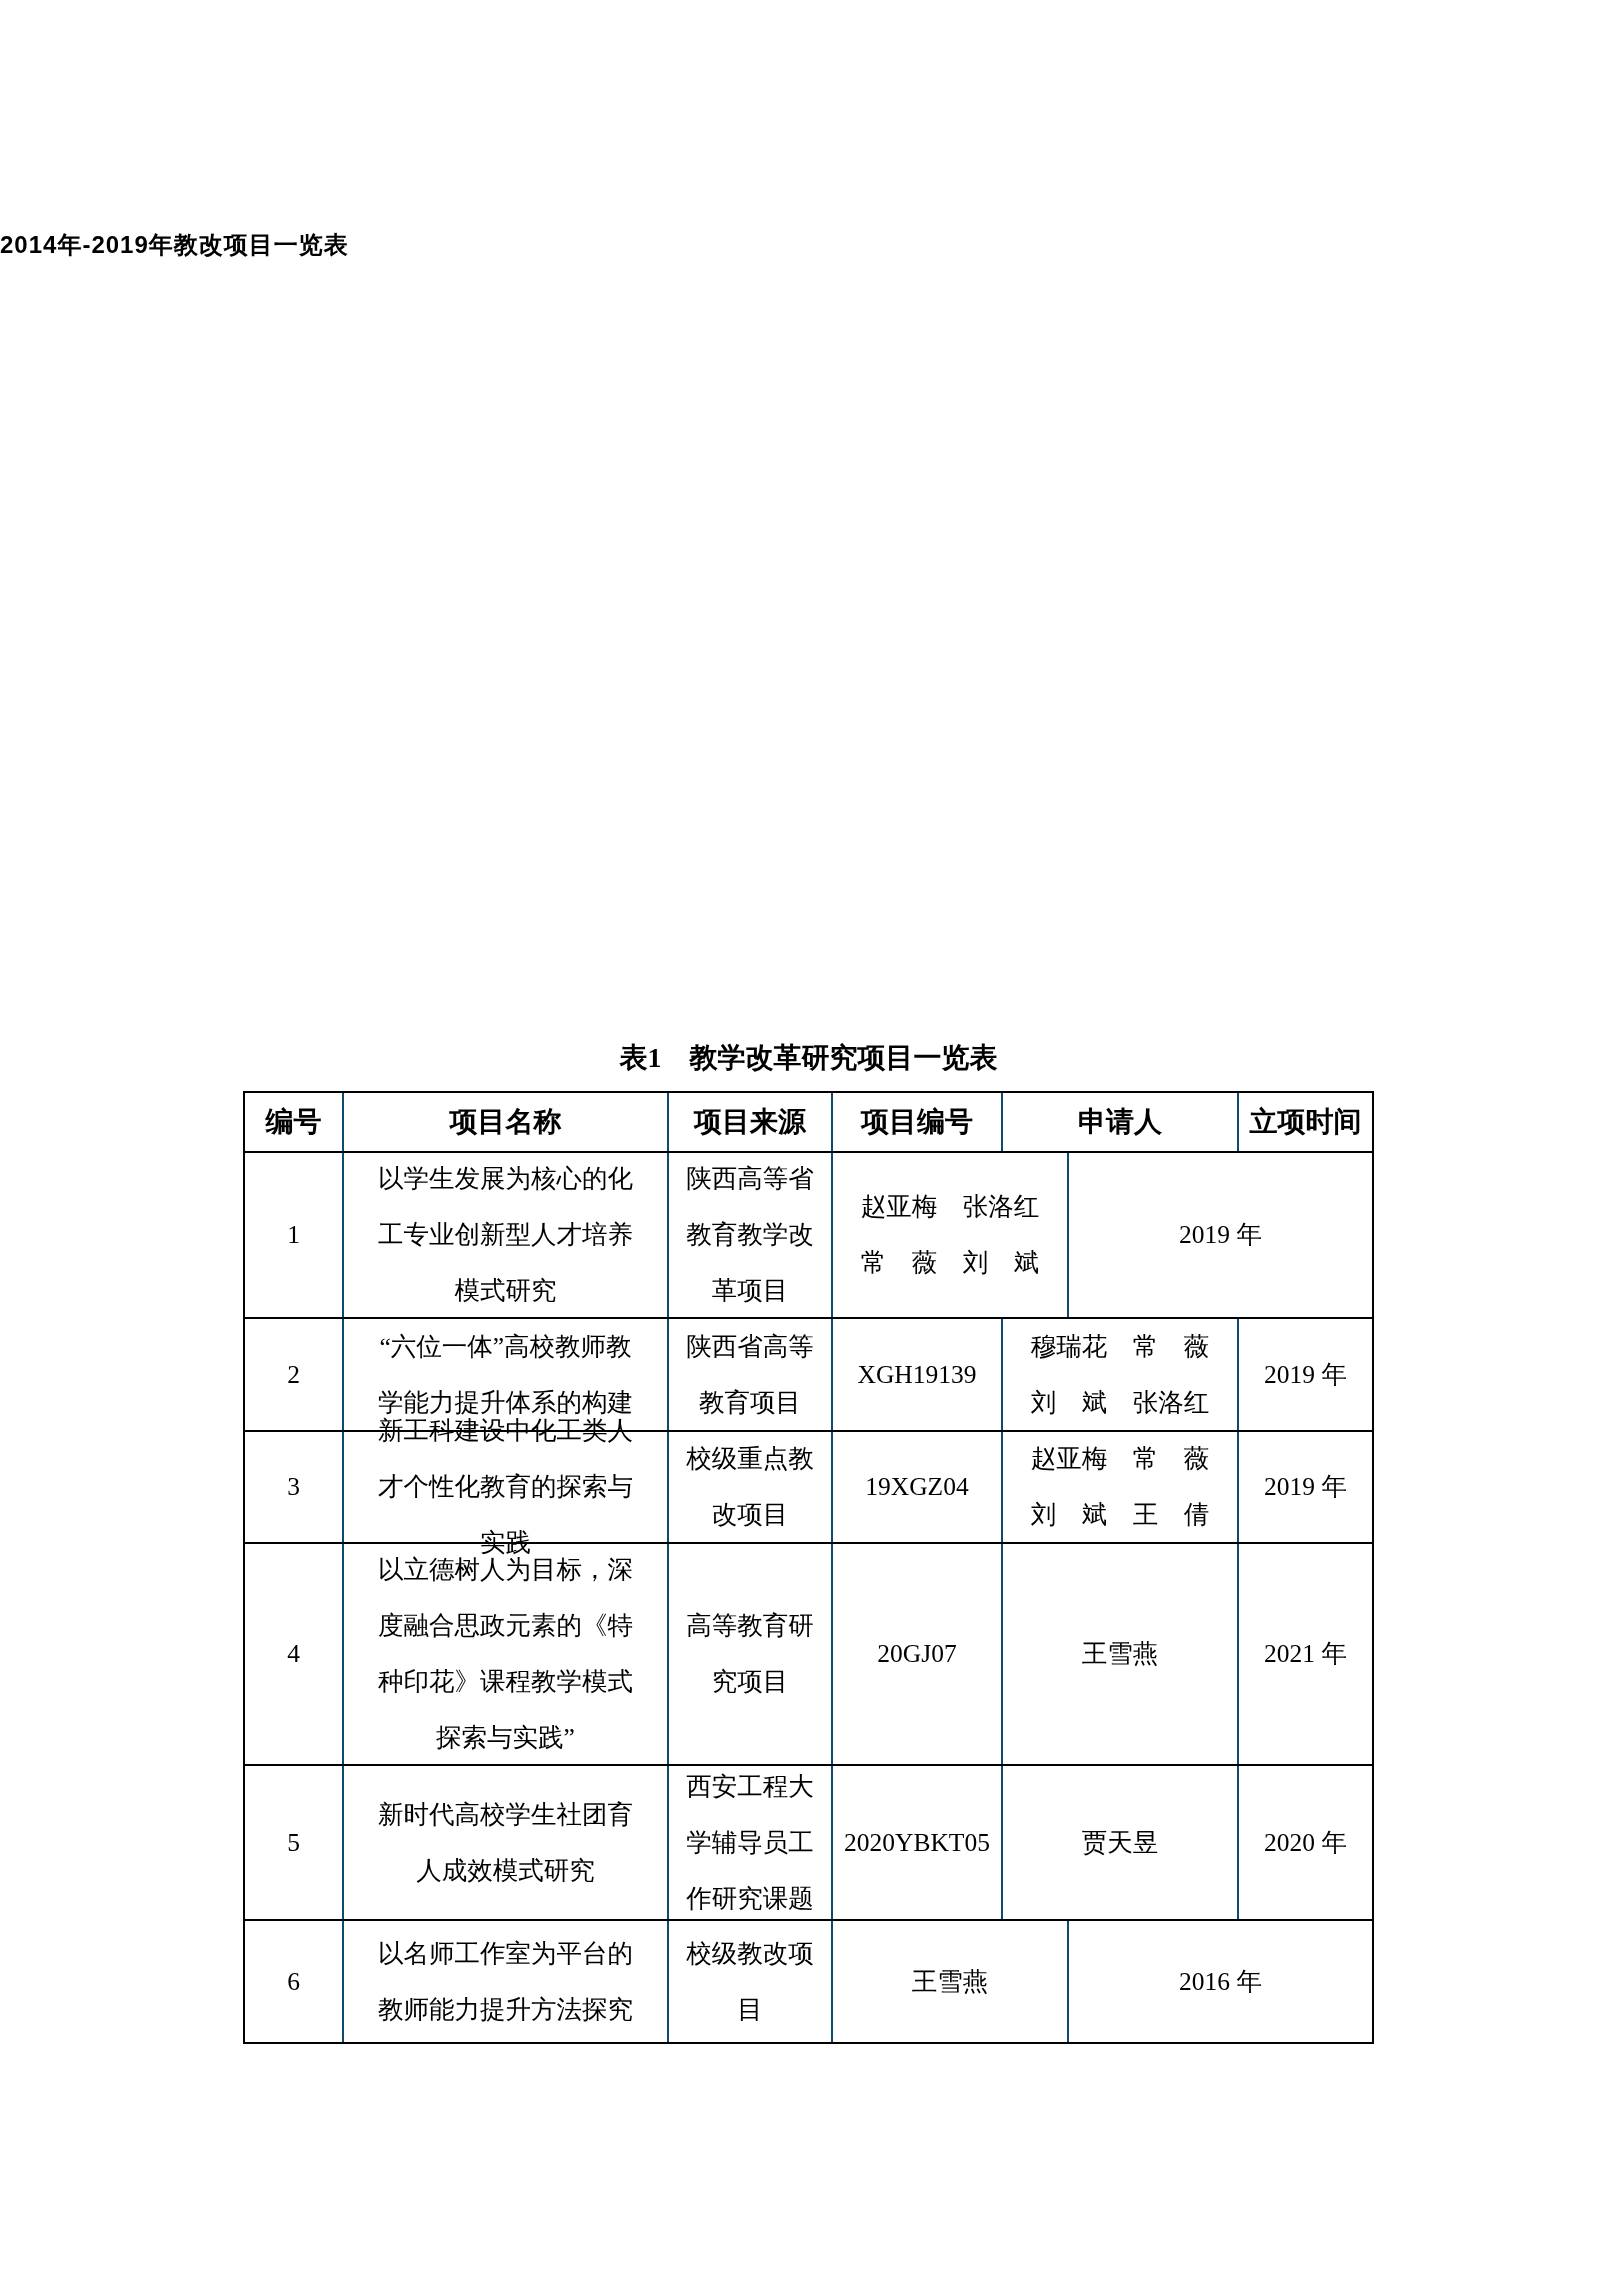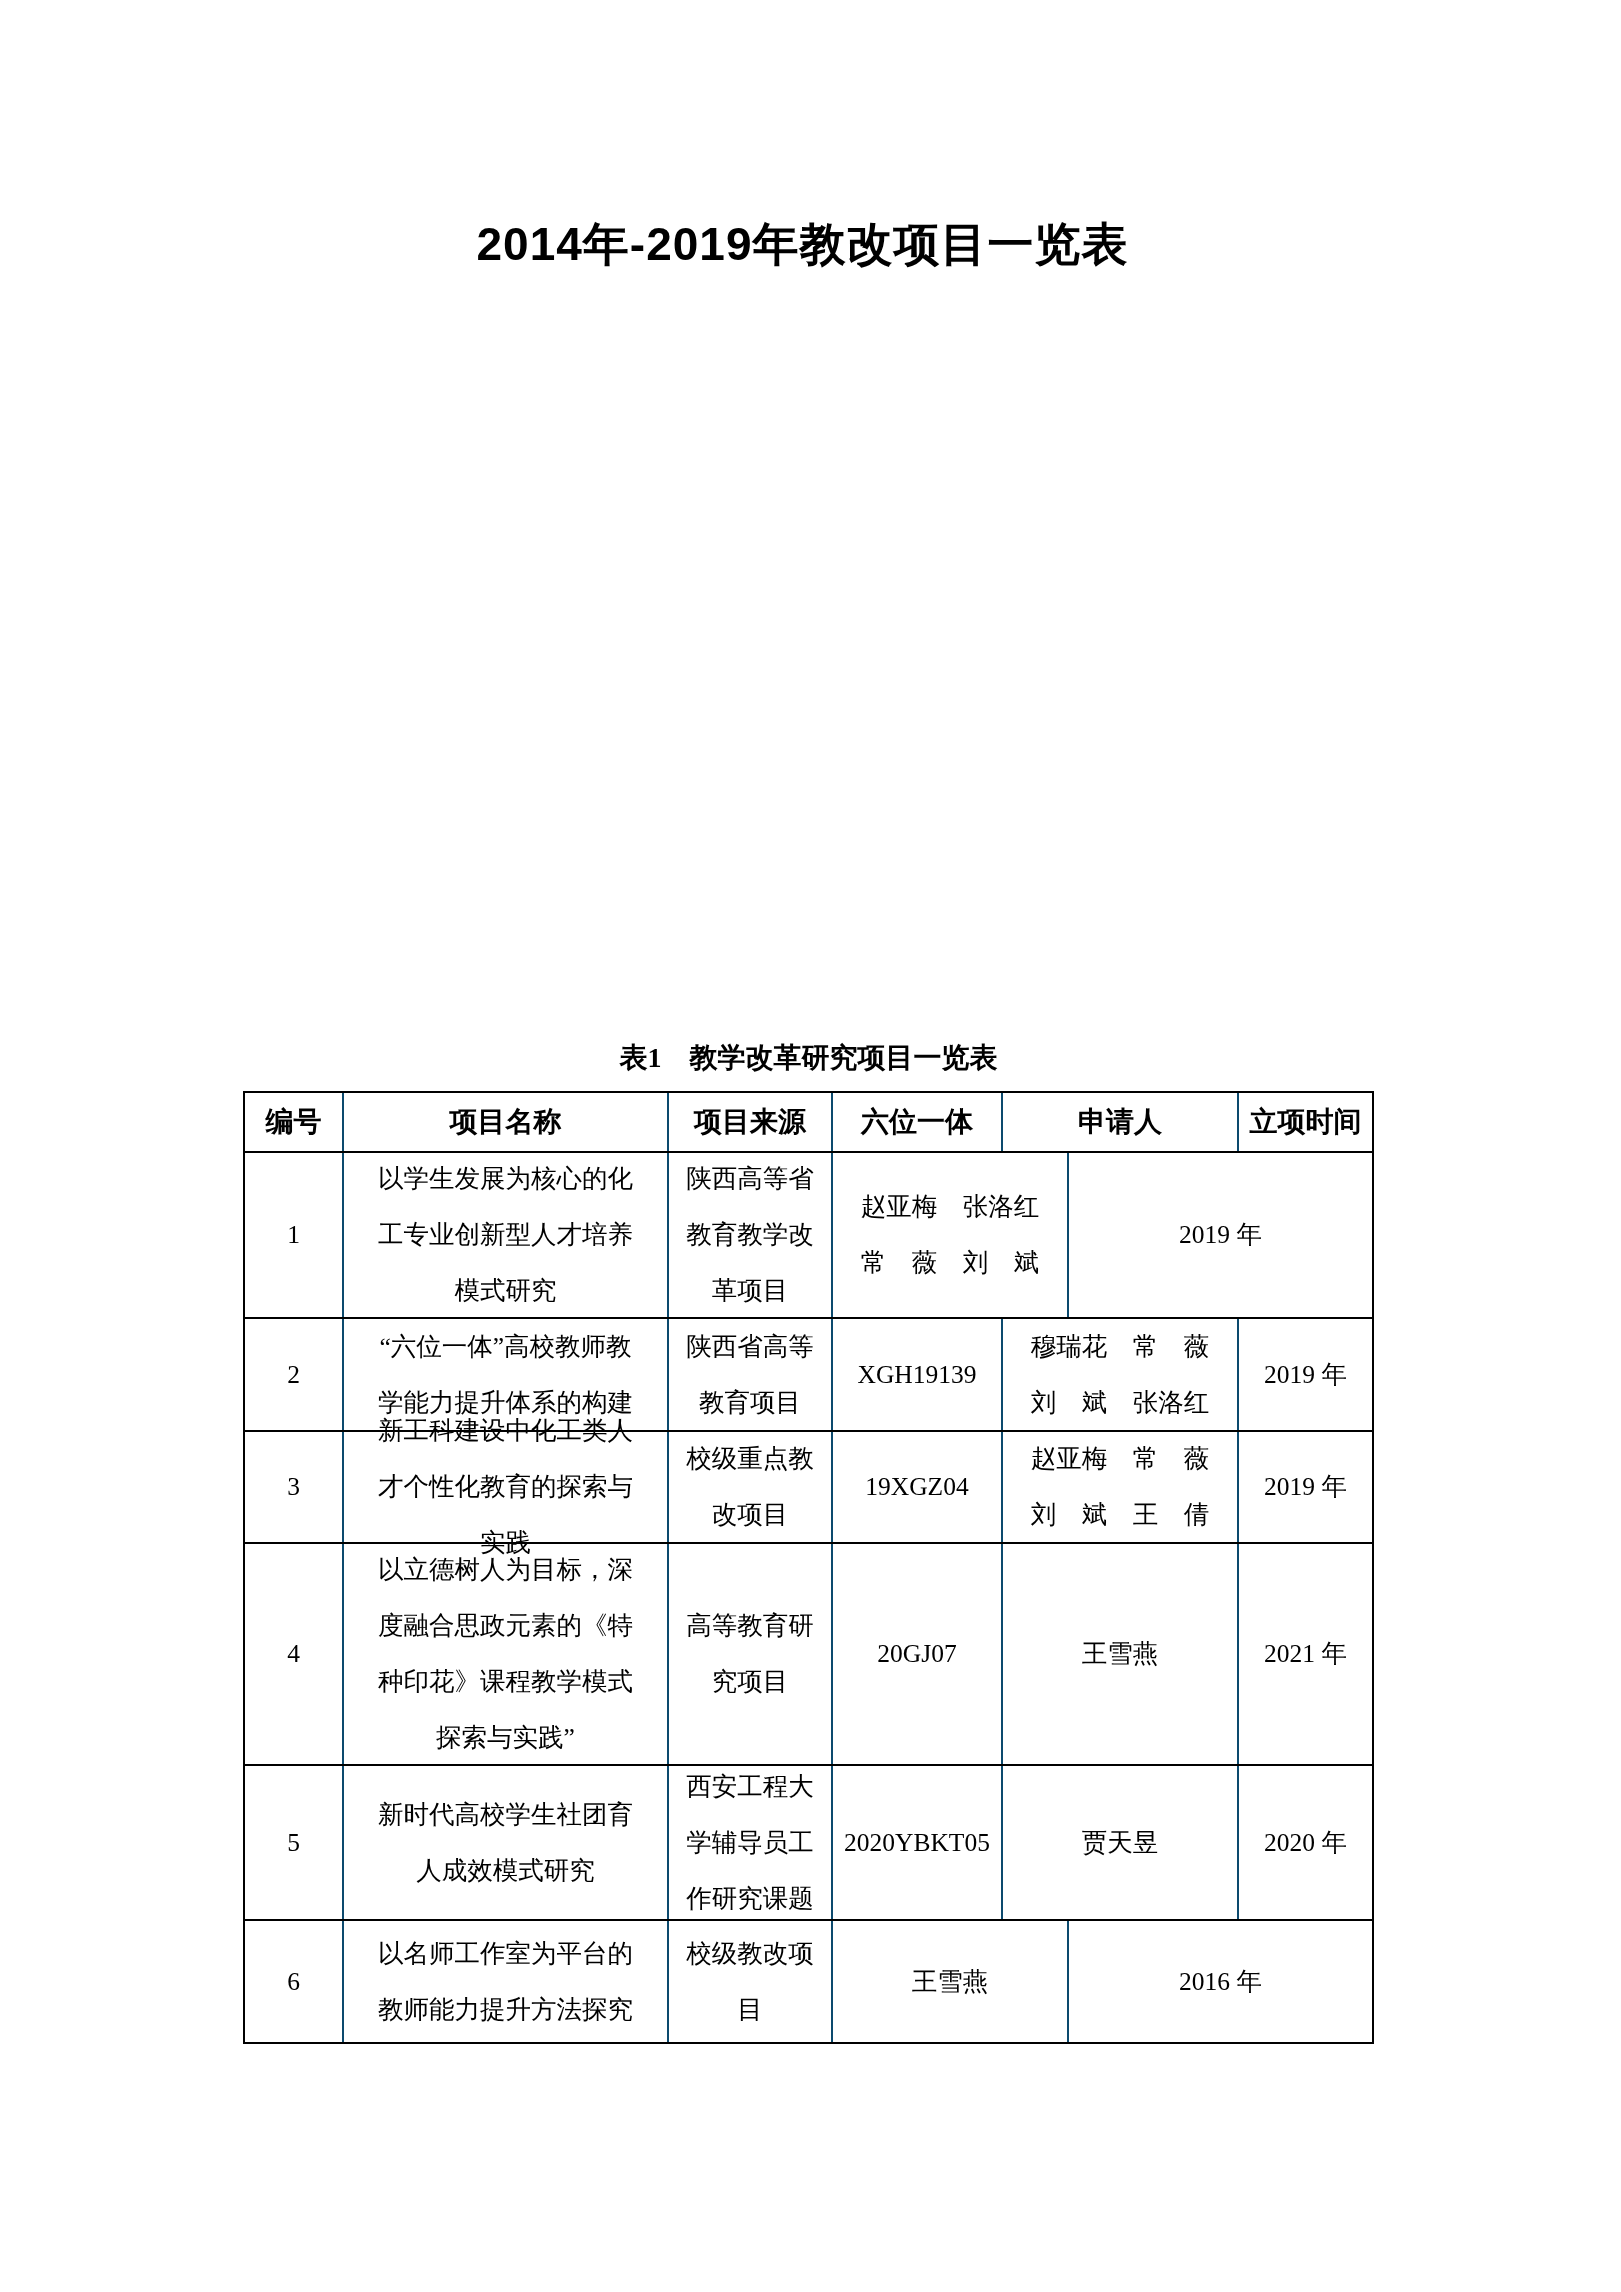--- a/index.html
+++ b/index.html
@@ -10,24 +10,23 @@
     background: #ffffff;
     color: #000000;
     font-family: "Liberation Serif", serif;
     margin: 0 auto;
     overflow: hidden;
   }
   .doc-title {
     position: absolute;
     left: 0; right: 16px;
     top: 225px;
-    text-align: center;
     font-family: "Liberation Sans", sans-serif;
     font-weight: bold;
-    font-size: 46px;
+    font-size: 24px;
     line-height: 39px;
     letter-spacing: 1px;
   }
   .tbl-caption {
     position: absolute;
     left: 243px;
     width: 1131px;
     top: 1041px;
     text-align: center;
     font-weight: bold;
@@ -94,21 +93,21 @@
   <div class="doc-title">2014年-2019年教改项目一览表</div>
 
   <div class="tbl-caption">表1　教学改革研究项目一览表</div>
 
   <div class="tbl">
 
     <div class="tr head">
       <div class="td c0">编号</div>
       <div class="td c1">项目名称</div>
       <div class="td c2">项目来源</div>
-      <div class="td c3">六位一体</div>
+      <div class="td c3">项目编号</div>
       <div class="td c4">申请人</div>
       <div class="td c5">立项时间</div>
     </div>
 
     <div class="tr r1">
       <div class="td c0">1</div>
       <div class="td c1 name">以学生发展为核心的化工专业创新型人才培养模式研究</div>
       <div class="td c2 src">陕西高等省教育教学改革项目</div>
       <div class="td c4 app">
         <div class="appline">赵亚梅　张洛红</div>

